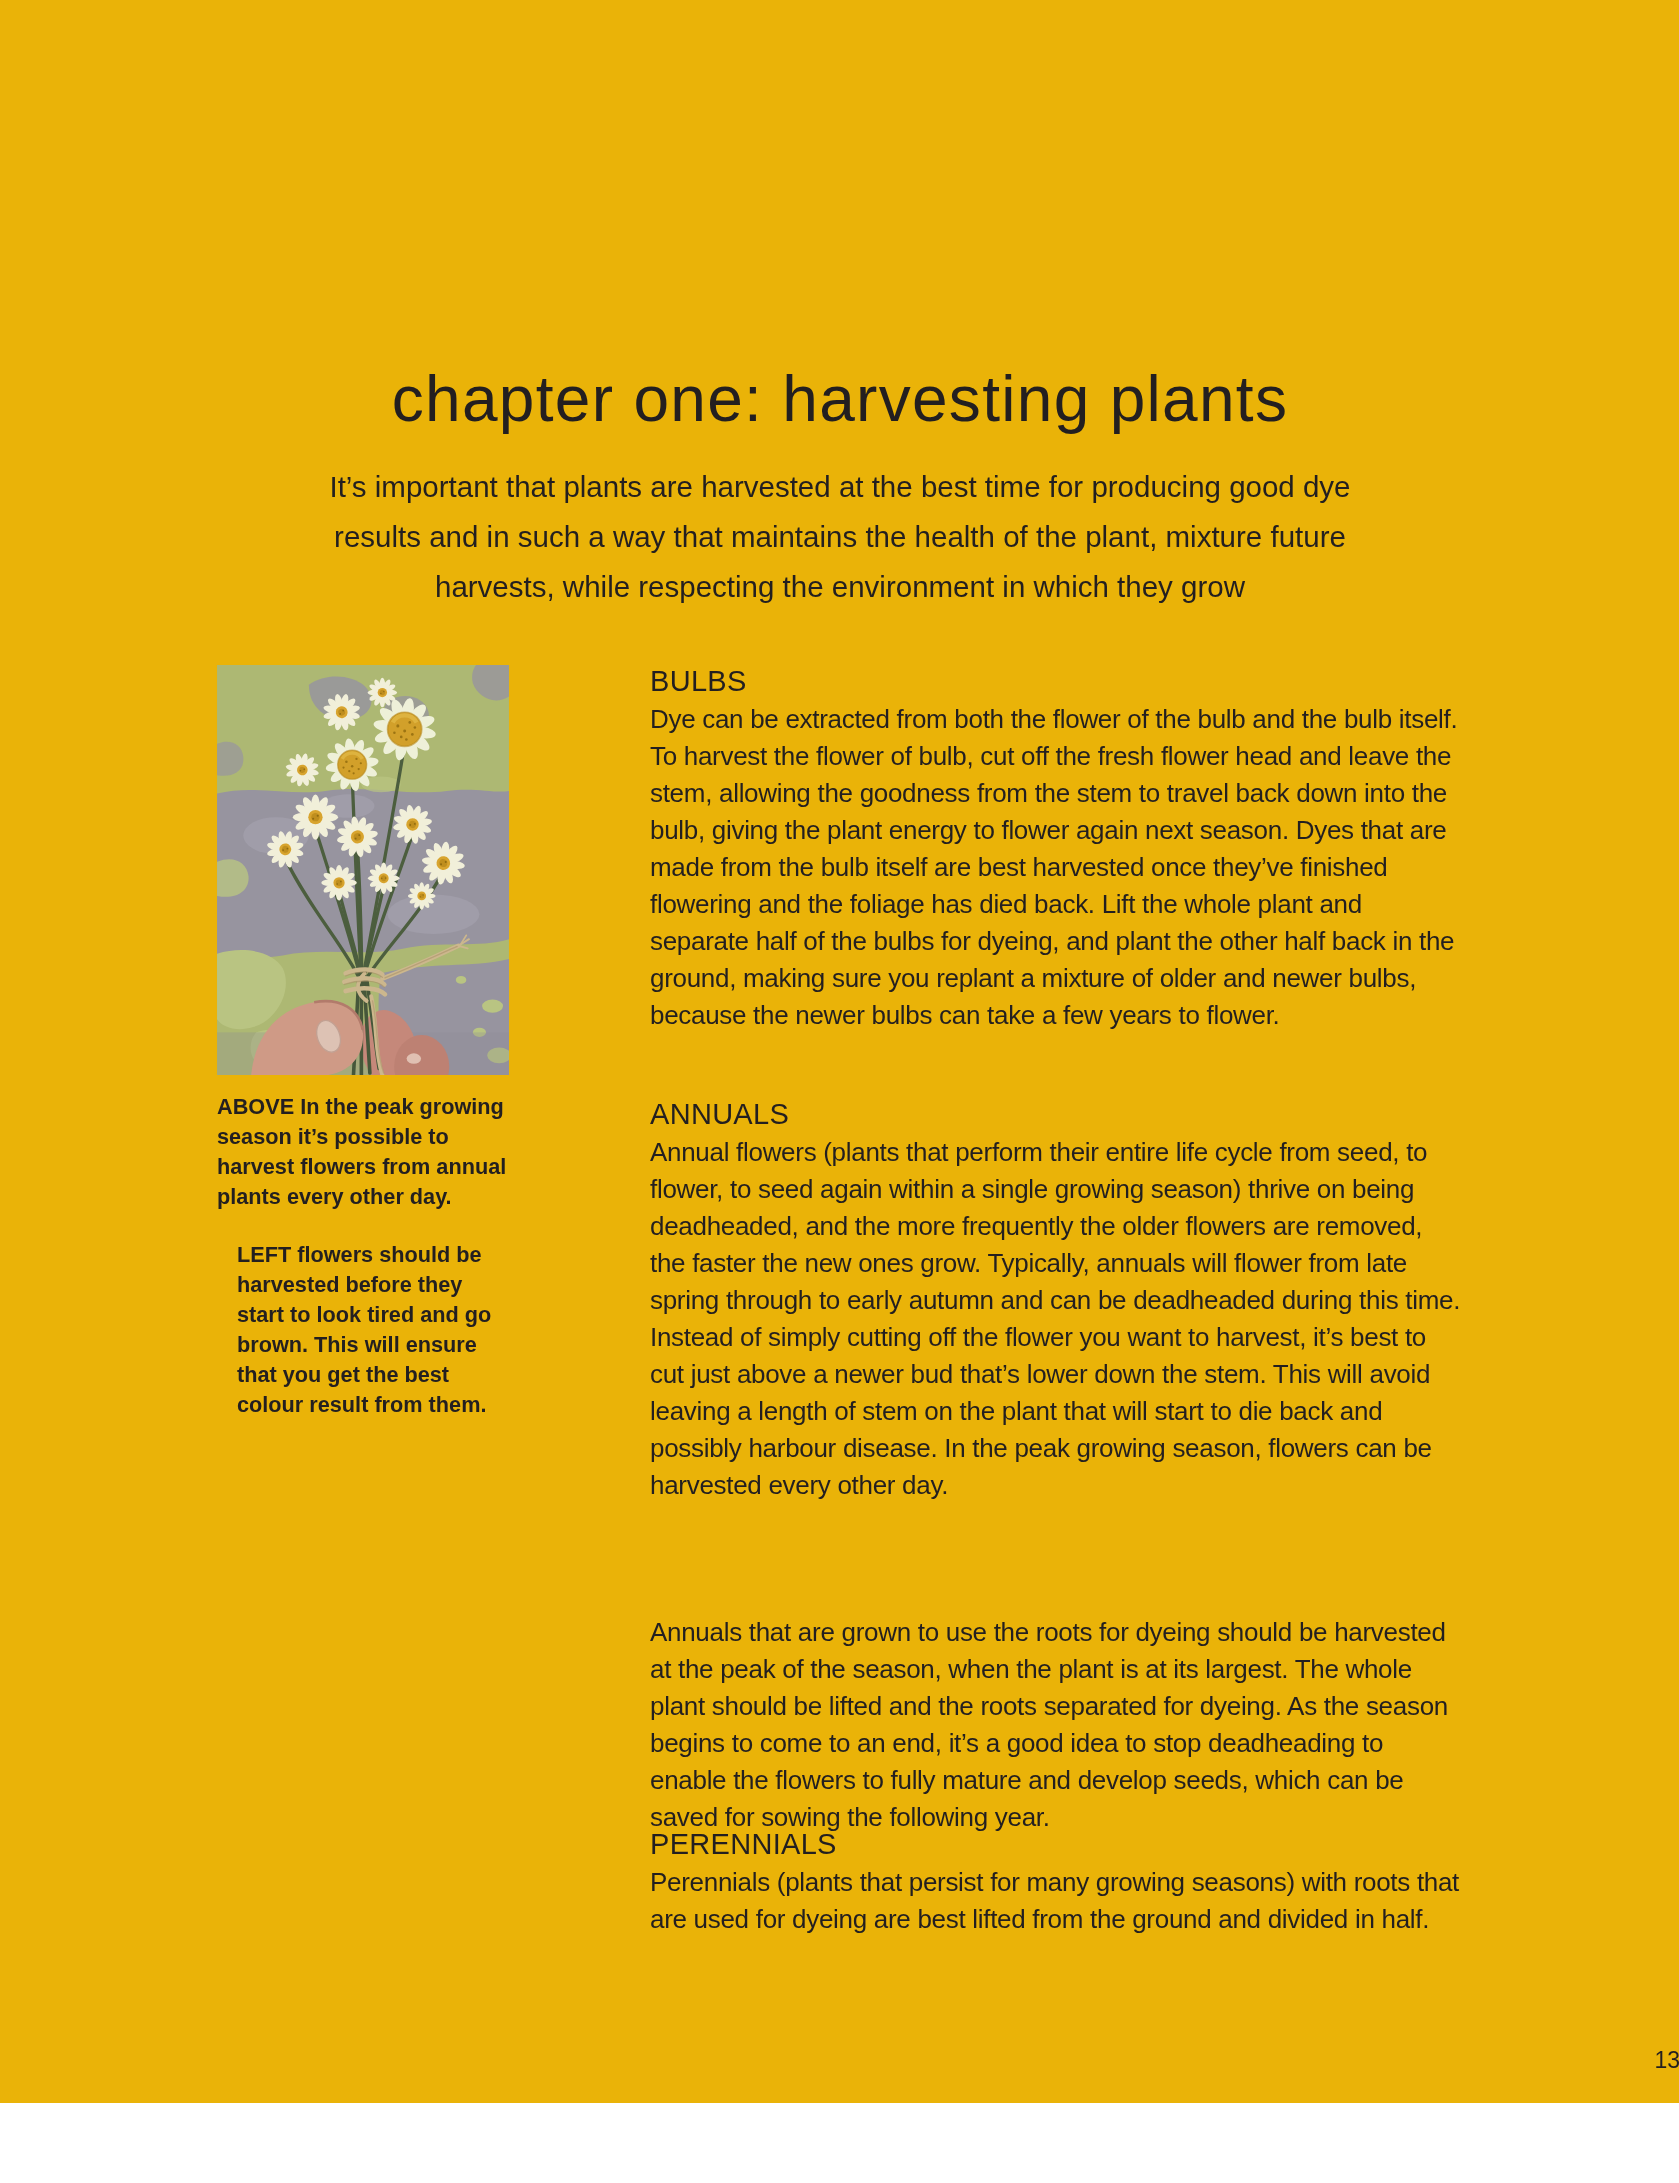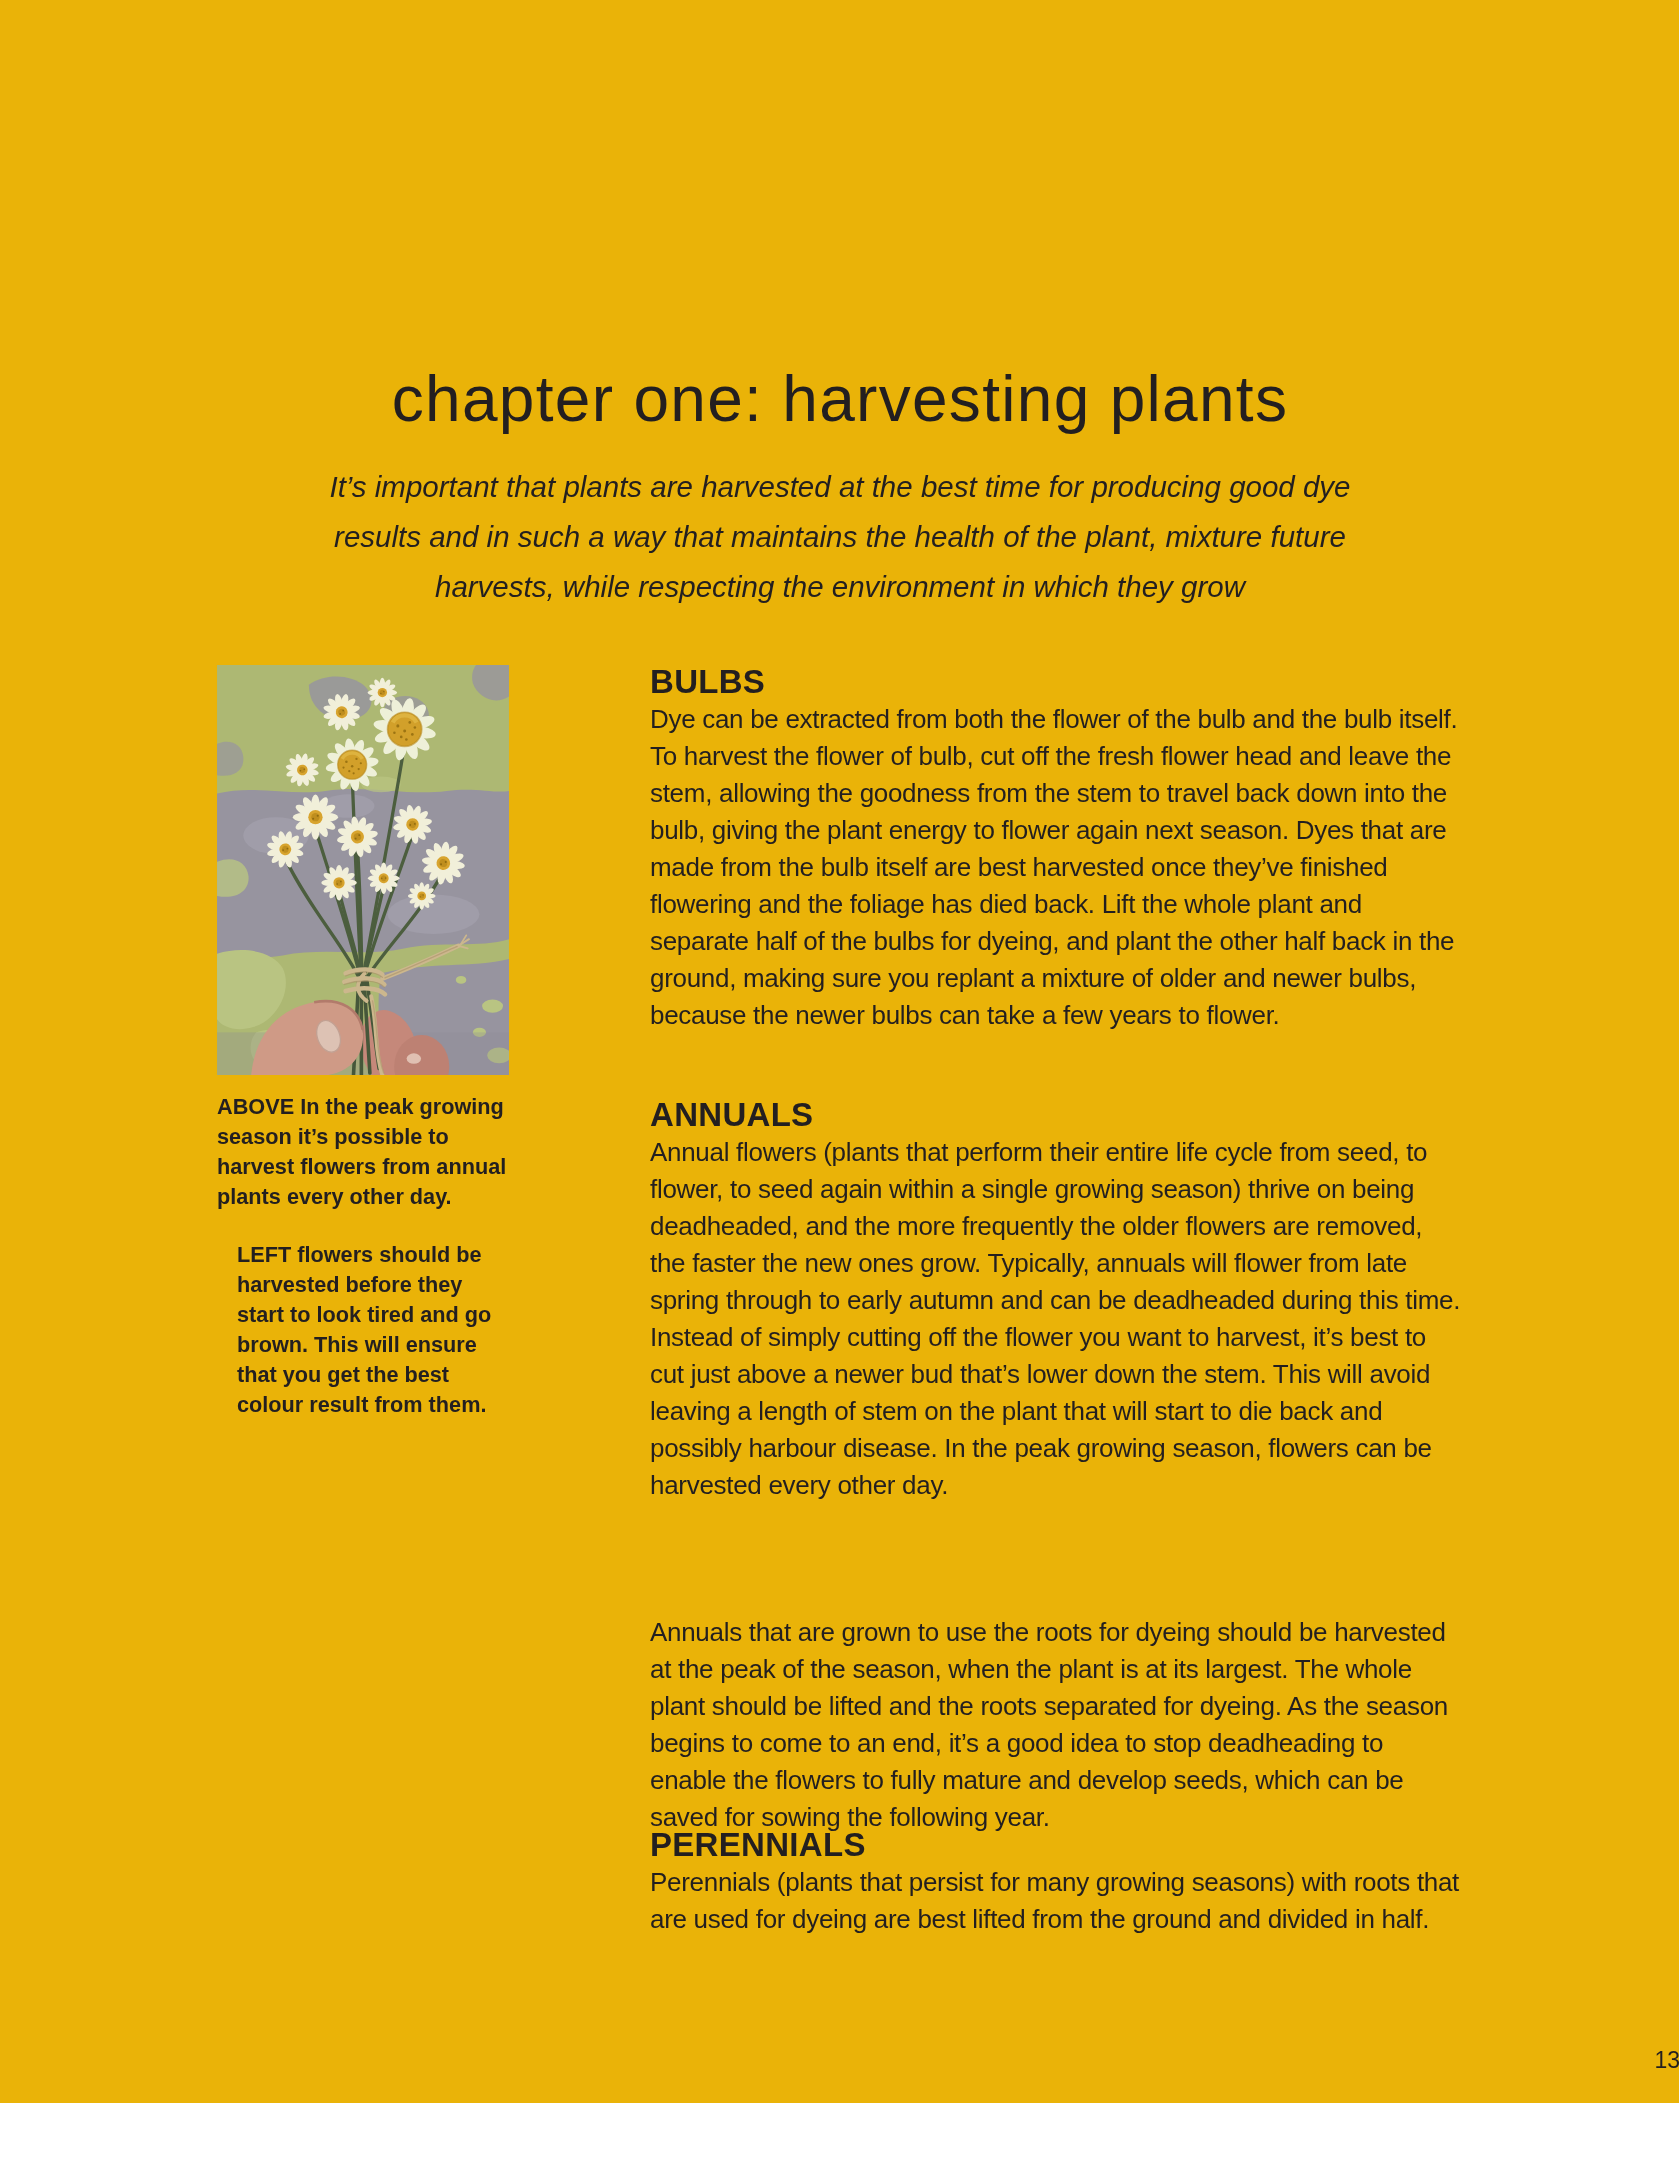--- a/index.html
+++ b/index.html
@@ -13,41 +13,41 @@
   }
   .chapter-title {
     position:absolute; top:362px; left:0; width:100%;
     margin:0; text-align:center;
     font-size:64px; font-weight:400; letter-spacing:1.3px;
     color:#231f20;
   }
   .chapter-subtitle {
     position:absolute; top:462px; left:50%; transform:translateX(-50%);
     width:1168px; text-align:center;
-    font-style:italic; font-size:29.5px; line-height:50px;
+    font-size:29.5px; line-height:50px;
     color:#231f20;
   }
   .figure-col {
     position:absolute; left:217px; top:665px; width:292px;
   }
   .photo { display:block; width:292px; height:410px; }
   .figure-caption {
     margin-top:17px;
     font-size:21.7px; line-height:30px; font-weight:700;
     color:#231f20;
   }
   .figure-caption p { margin:0; }
   .figure-caption p + p { margin-top:27.6px;margin-left:20px; }
 
   .sec {
     position:absolute; left:650px; width:814px; color:#231f20;
   }
   .sec h2 {
     margin:0 0 1.3px 0;
-    font-size:33px; line-height:37px; font-weight:700; letter-spacing:0.3px;
+    font-size:29px; line-height:37px; font-weight:400; letter-spacing:0.3px;
   }
   .sec p, .para {
     margin:0;
     font-size:26px; line-height:37px; letter-spacing:-0.3px;
   }
   .para {
     position:absolute; left:650px; width:814px; color:#231f20;
   }
   .sec-bulbs      { top:663px; }
   .sec-annuals    { top:1096px; }

